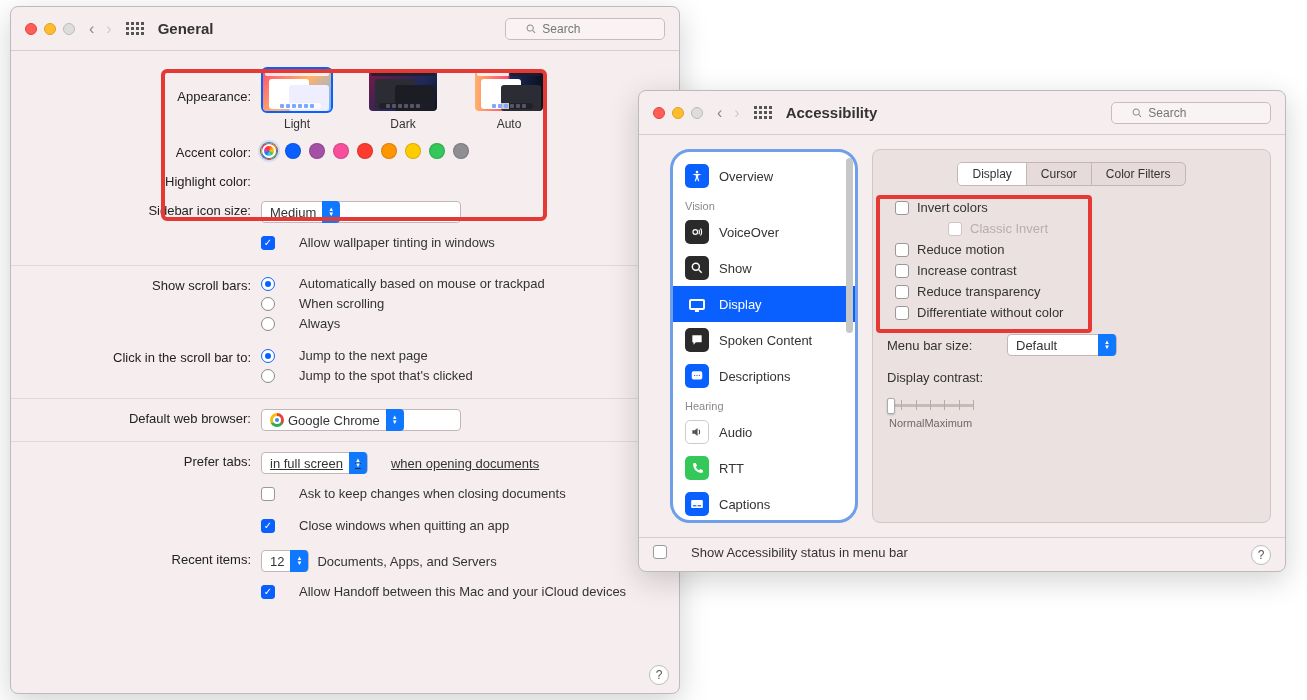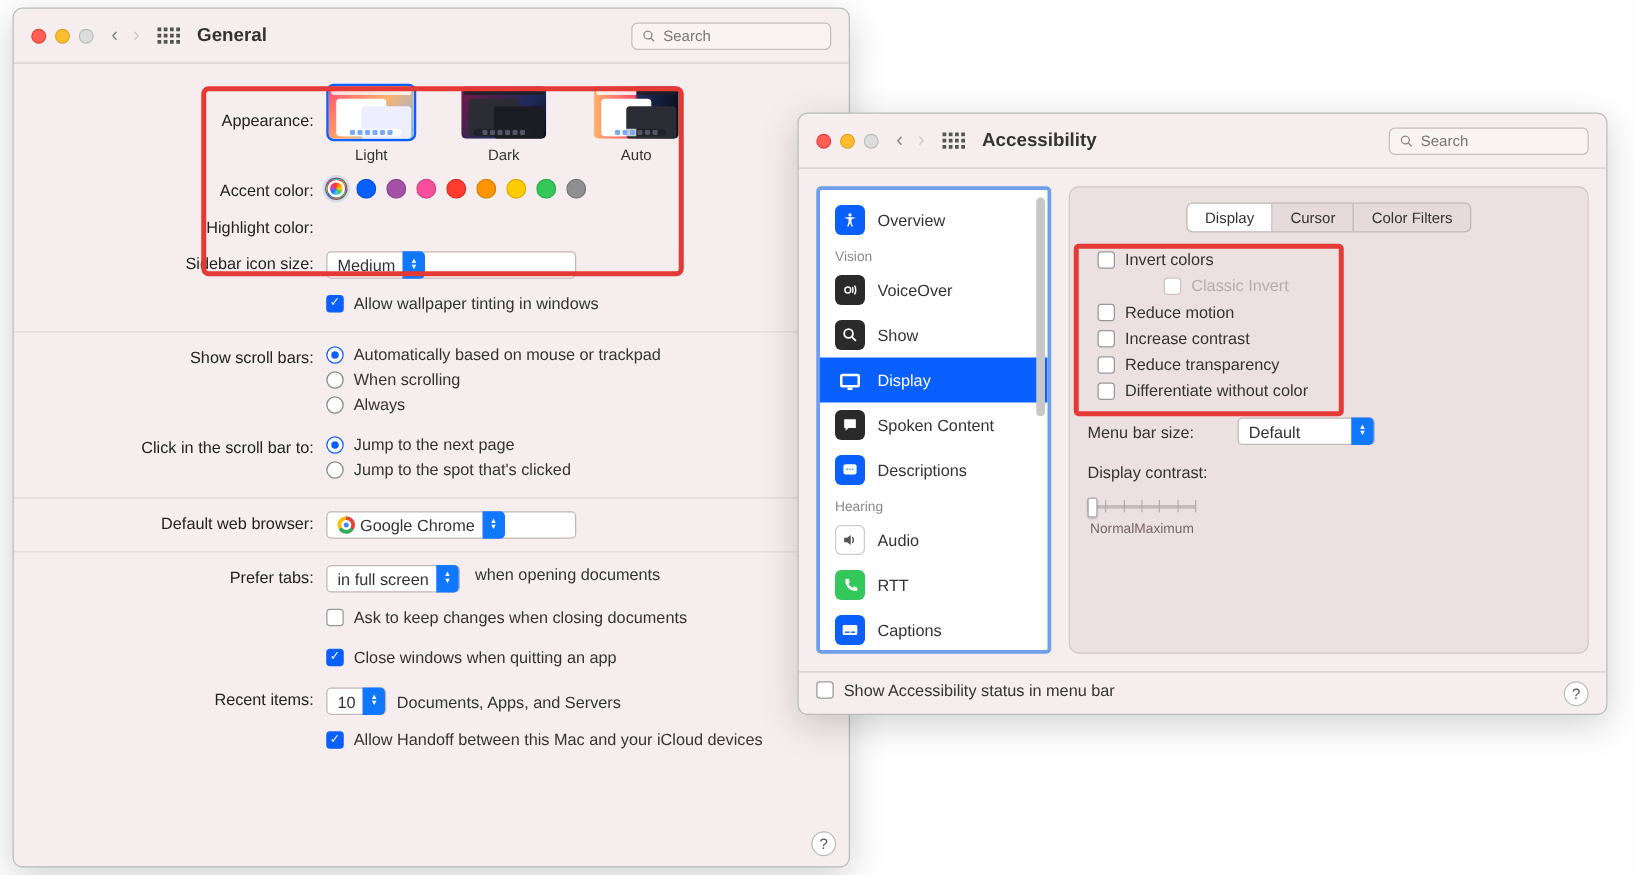--- a/index.html
+++ b/index.html
@@ -14,30 +14,30 @@
   .traffic { display: flex; gap: 7px; }
   .dot { width: 12px; height: 12px; border-radius: 50%; }
   .dot.red { background:#ff5f57; border:1px solid #e24239;}
   .dot.yellow { background:#febc2e; border:1px solid #dca323;}
   .dot.grey { background:#ddd; border:1px solid #bbb;}
   .nav-arrows { display:flex; gap:12px; color:#888; font-size:16px;}
   .nav-arrows span { cursor:pointer; }
   .grid-icon { display:grid; grid-template-columns:repeat(4,3px); grid-auto-rows:3px; gap:2px; }
   .grid-icon i { background:#555; width:3px; height:3px; display:block;}
   .title-text { font-weight:600; font-size:15px; }
-  .search-box { margin-left:auto; display:flex; align-items:center; gap:6px; border:1px solid #c9bcbc; border-radius:5px; padding:3px 8px; background:#faf3f3; width:160px; }
+  .search-box { margin-left:auto; display:flex; align-items:center; gap:6px; border:1px solid #c9bcbc; border-radius:5px; padding:3px 20px; background:#faf3f3; width:160px; }
   .search-box svg { width:12px; height:12px; fill:#888;}
   .search-box input { border:none; background:transparent; outline:none; font-size:12px; width:100%; color:#555;}
 
   .body-area { padding: 0; }
   .row { display:flex; align-items:flex-start; padding:6px 20px 6px 0;}
   .lbl { width:250px; text-align:right; padding-right:10px; color:#222; padding-top:2px;}
   .val { flex:1; }
   .sep { border-top:1px solid #e3d9d9; margin:4px 0;}
-  .radio, .check { display:flex; align-items:center; gap:8px; margin-bottom:5px; }
+  .radio, .check { display:flex; align-items:center; gap:24px; margin-bottom:5px; }
   .radio-circle { width:14px; height:14px; border:1px solid #888; border-radius:50%; display:flex; align-items:center; justify-content:center; background:#fff;}
   .radio-circle.sel::after{ content:""; width:6px; height:6px; border-radius:50%; background:#0a60ff;}
   .radio-circle.sel{ border-color:#0a60ff;}
   .check-box { width:14px; height:14px; border:1px solid #999; border-radius:3px; background:#fff; display:flex; align-items:center; justify-content:center;}
   .check-box.sel{ background:#0a60ff; border-color:#0a60ff;}
   .check-box.sel::after{content:"✓"; color:#fff; font-size:10px; line-height:1;}
   .select-ctl { display:inline-flex; align-items:center; border:1px solid #c3b6b6; border-radius:4px; background:#fff; height:22px; padding:0 0 0 8px; }
   .select-ctl .sel-arrow { background:#1077ff; color:#fff; width:18px; height:22px; display:flex; flex-direction:column; align-items:center; justify-content:center; border-radius:0 4px 4px 0; font-size:6px; line-height:5px; margin-left:6px;}
   .select-ctl .sel-arrow::before{content:"▲";}
   .select-ctl .sel-arrow::after{content:"▼";}
@@ -83,21 +83,21 @@
   .accent-dot.multi.sel{ box-shadow: 0 0 0 2px #fff inset, 0 0 0 1px #666; }
   .hl-swatch{ width:20px; height:14px; background:linear-gradient(90deg,#ff3b30,#ff9500,#ffcc00,#34c759,#5ac8fa,#007aff,#af52de); border-radius:2px; margin-right:4px;}
   .chrome-icon{ width:14px; height:14px; border-radius:50%; background: conic-gradient(#ea4335 0 120deg,#34a853 120deg 240deg,#fbbc05 240deg 360deg); position:relative; margin-right:4px;}
   .chrome-icon::after{content:"";position:absolute;inset:3px;border-radius:50%;background:#fff;}
   .chrome-icon::before{content:"";position:absolute;inset:5px;border-radius:50%;background:#4285f4;z-index:1;}
 
   .red-box-1 { position:absolute; border:4px solid #e53935; border-radius:6px; left:150px; top:62px; width:386px; height:152px; pointer-events:none;}
 
   
   #win-accessibility .content { display:flex; height:calc(100% - 44px - 34px); padding:14px; gap:14px; }
-  .sidebar { width:188px; border:3px solid #6f9fe8; border-radius:4px; background:#fff; overflow:hidden; position:relative;}
+  .sidebar { width:188px; border:3px solid #6f9fe8; border-radius:20px; background:#fff; overflow:hidden; position:relative;margin-left:17px;}
   .sidebar-inner{ padding:6px 0 6px 0; height:100%; overflow:hidden;}
   .sb-scroll{ position:absolute; right:2px; top:6px; width:7px; height:175px; background:#c7c7c7; border-radius:4px;}
   .sb-item { display:flex; align-items:center; gap:10px; padding:6px 12px; cursor:pointer;}
   .sb-item.active { background:#0a60ff; color:#fff;}
   .sb-section { padding:6px 12px 2px; font-size:11px; color:#8a8a8a;}
   .sb-icon { width:24px; height:24px; border-radius:5px; display:flex; align-items:center; justify-content:center; color:#fff; font-size:13px; flex-shrink:0;}
   .i-overview{background:#0a60ff;}
   .i-voiceover{background:#2a2a2a;}
   .i-zoom{background:#2a2a2a;}
   .i-display{background:#0a60ff;}
@@ -318,21 +318,21 @@
           <span>Google Chrome</span>
           <div class="sel-arrow"></div>
         </div>
       </div>
     </div>
 
     <div class="sep"></div>
 
     <div class="row">
       <div class="lbl">Prefer tabs:</div>
-      <div class="val" style="display:flex;gap:12px;">
+      <div class="val" style="display:flex;align-items:center;gap:23px;text-decoration:underline;">
         <div class="select-ctl">
           <span>in full screen</span>
           <div class="sel-arrow"></div>
         </div>
         <span>when opening documents</span>
       </div>
     </div>
 
     <div class="row">
         <div class="lbl"></div>
@@ -351,21 +351,21 @@
             <div class="check-box sel"></div>
             <span>Close windows when quitting an app</span>
           </div>
     </div>
       </div>
 
     <div class="row">
       <div class="lbl">Recent items:</div>
       <div class="val" style="display:flex;align-items:center;gap:8px;">
         <div class="select-ctl">
-          <span>10</span>
+          <span>12</span>
           <div class="sel-arrow"></div>
         </div>
         <span>Documents, Apps, and Servers</span>
       </div>
     </div>
 
     <div class="row">
         <div class="lbl"></div>
         <div class="val">
       <div class="check">

